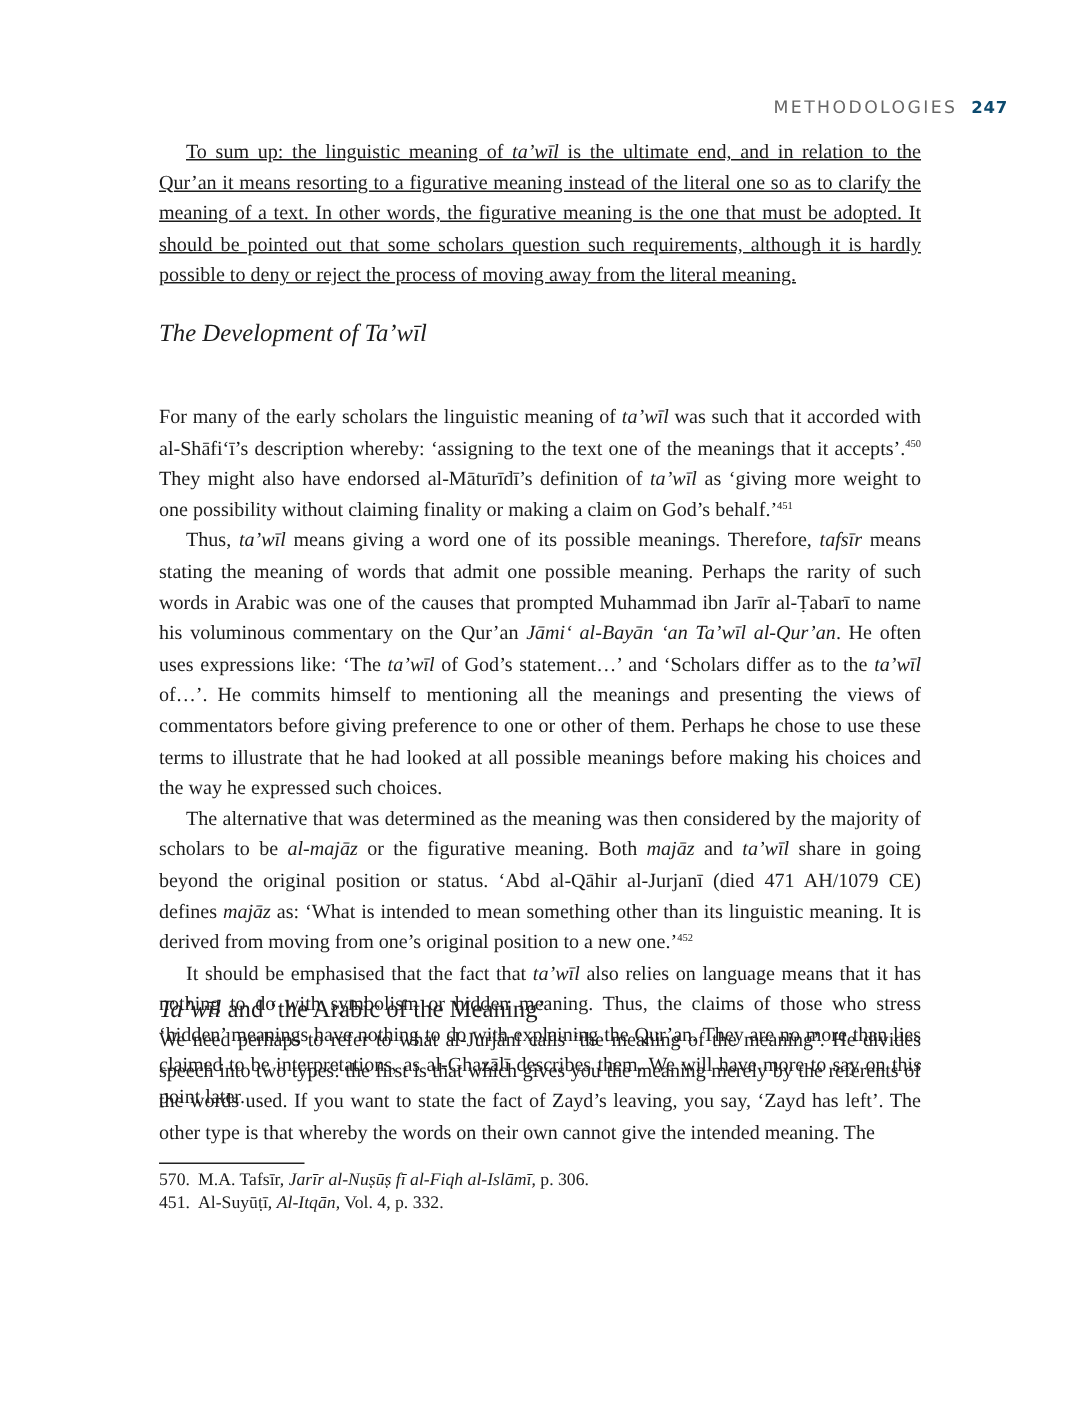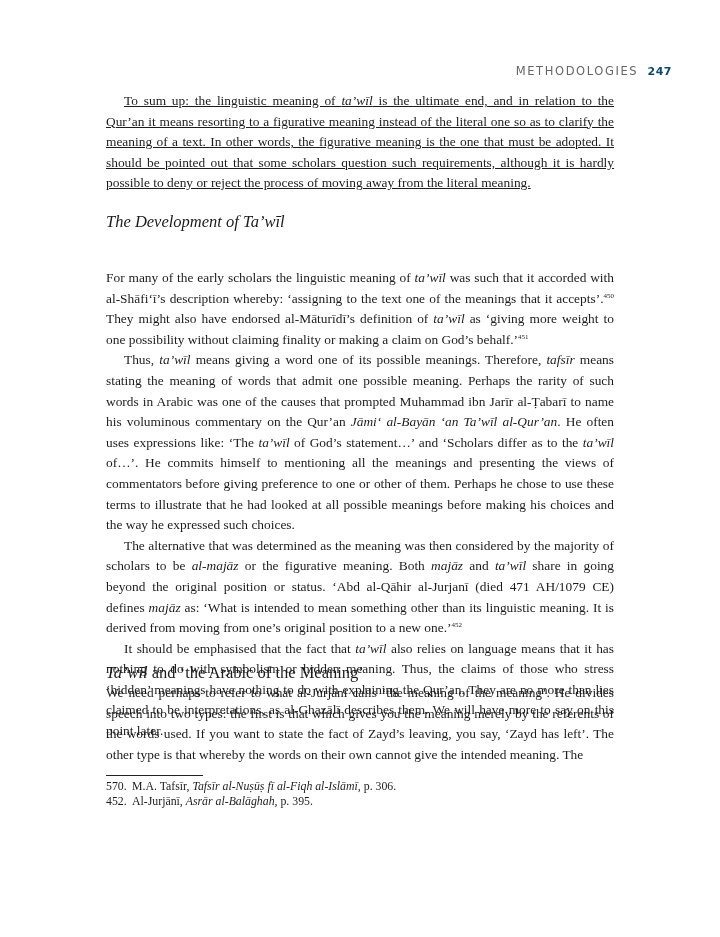--- a/index.html
+++ b/index.html
@@ -45,15 +45,15 @@
 </div>
 
 <div class="heading" id="h2"><i>Ta’wīl</i><span> and ‘the Arabic of the Meaning’</span></div>
 
 <div class="text" id="block3">
   <p><span>We need perhaps to refer to what al-Jurjāni calls ‘the meaning of the meaning’. He divides speech into two types: the first is that which gives you the meaning merely by the referents of the words used. If you want to state the fact of Zayd’s leaving, you say, ‘Zayd has left’. The other type is that whereby the words on their own cannot give the intended meaning. The</span></p>
 </div>
 
 <div class="fn-rule"></div>
 <div class="footnotes">
-  <div><span class="fn-num">570.</span><span><span>M.A. Tafsīr, </span><i>Tafsīr al-Nuṣūṣ fī al-Fiqh al-Islāmī</i><span>, p. 306.</span></span></div>
-  <div><span class="fn-num">452.</span><span><span>Al-Jurjānī, </span><i>Asrār al-Balāghah</i><span>, p. 395.</span></span></div>
+  <div><span class="fn-num">570.</span><span><span>M.A. Tafsīr, </span><i>Jarīr al-Nuṣūṣ fī al-Fiqh al-Islāmī</i><span>, p. 306.</span></span></div>
+  <div><span class="fn-num">451.</span><span><span>Al-Suyūṭī, </span><i>Al-Itqān</i><span>, Vol. 4, p. 332.</span></span></div>
 </div>
 
 </body></html>

